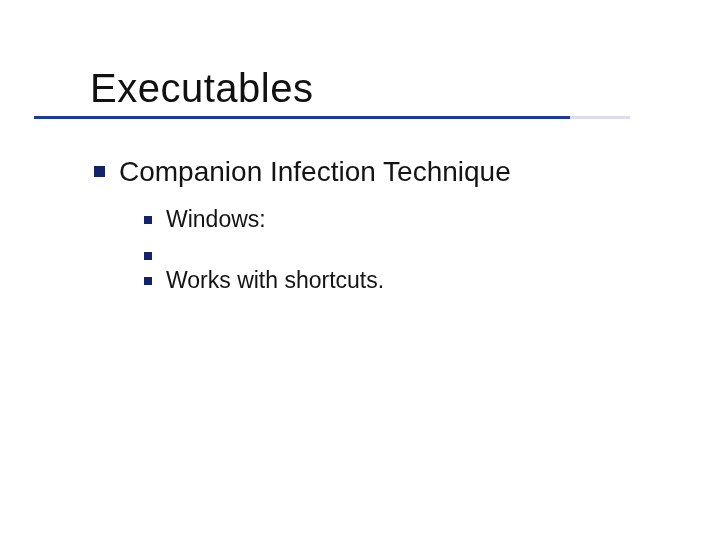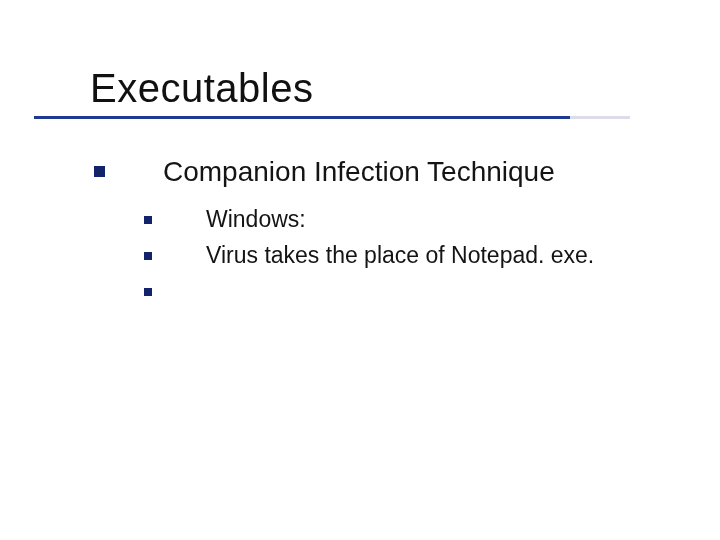--- a/index.html
+++ b/index.html
@@ -63,31 +63,29 @@
     height: 11px;
     background: #12226b;
     margin-top: 12px;
     margin-right: 14px;
     flex: 0 0 auto;
   }
   .lvl1 .text {
     font-size: 28px;
     line-height: 1.25;
     color: #141414;
-    margin-left: 44px;
   }
   .lvl2-group {
     margin-left: 50px;
     margin-top: 16px;
   }
   .lvl2 {
     display: flex;
     align-items: flex-start;
     margin-bottom: 6px;
-    gap: 40px;
   }
   .lvl2 .bullet {
     width: 8px;
     height: 8px;
     background: #12226b;
     margin-top: 11px;
     margin-right: 14px;
     flex: 0 0 auto;
   }
   .lvl2 .text {
@@ -115,22 +113,22 @@
       <div class="text">Companion Infection Technique</div>
     </div>
 
     <div class="lvl2-group">
       <div class="lvl2">
         <div class="bullet"></div>
         <div class="text">Windows:</div>
       </div>
       <div class="lvl2">
         <div class="bullet"></div>
-        <div class="text">Virus takes the place of Notepad. exe.</div>
       </div>
       <div class="lvl2">
         <div class="bullet"></div>
+        <div class="text">Works with shortcuts.</div>
       </div>
     </div>
 
   </div>
 
 </div>
 
 </body></html>

